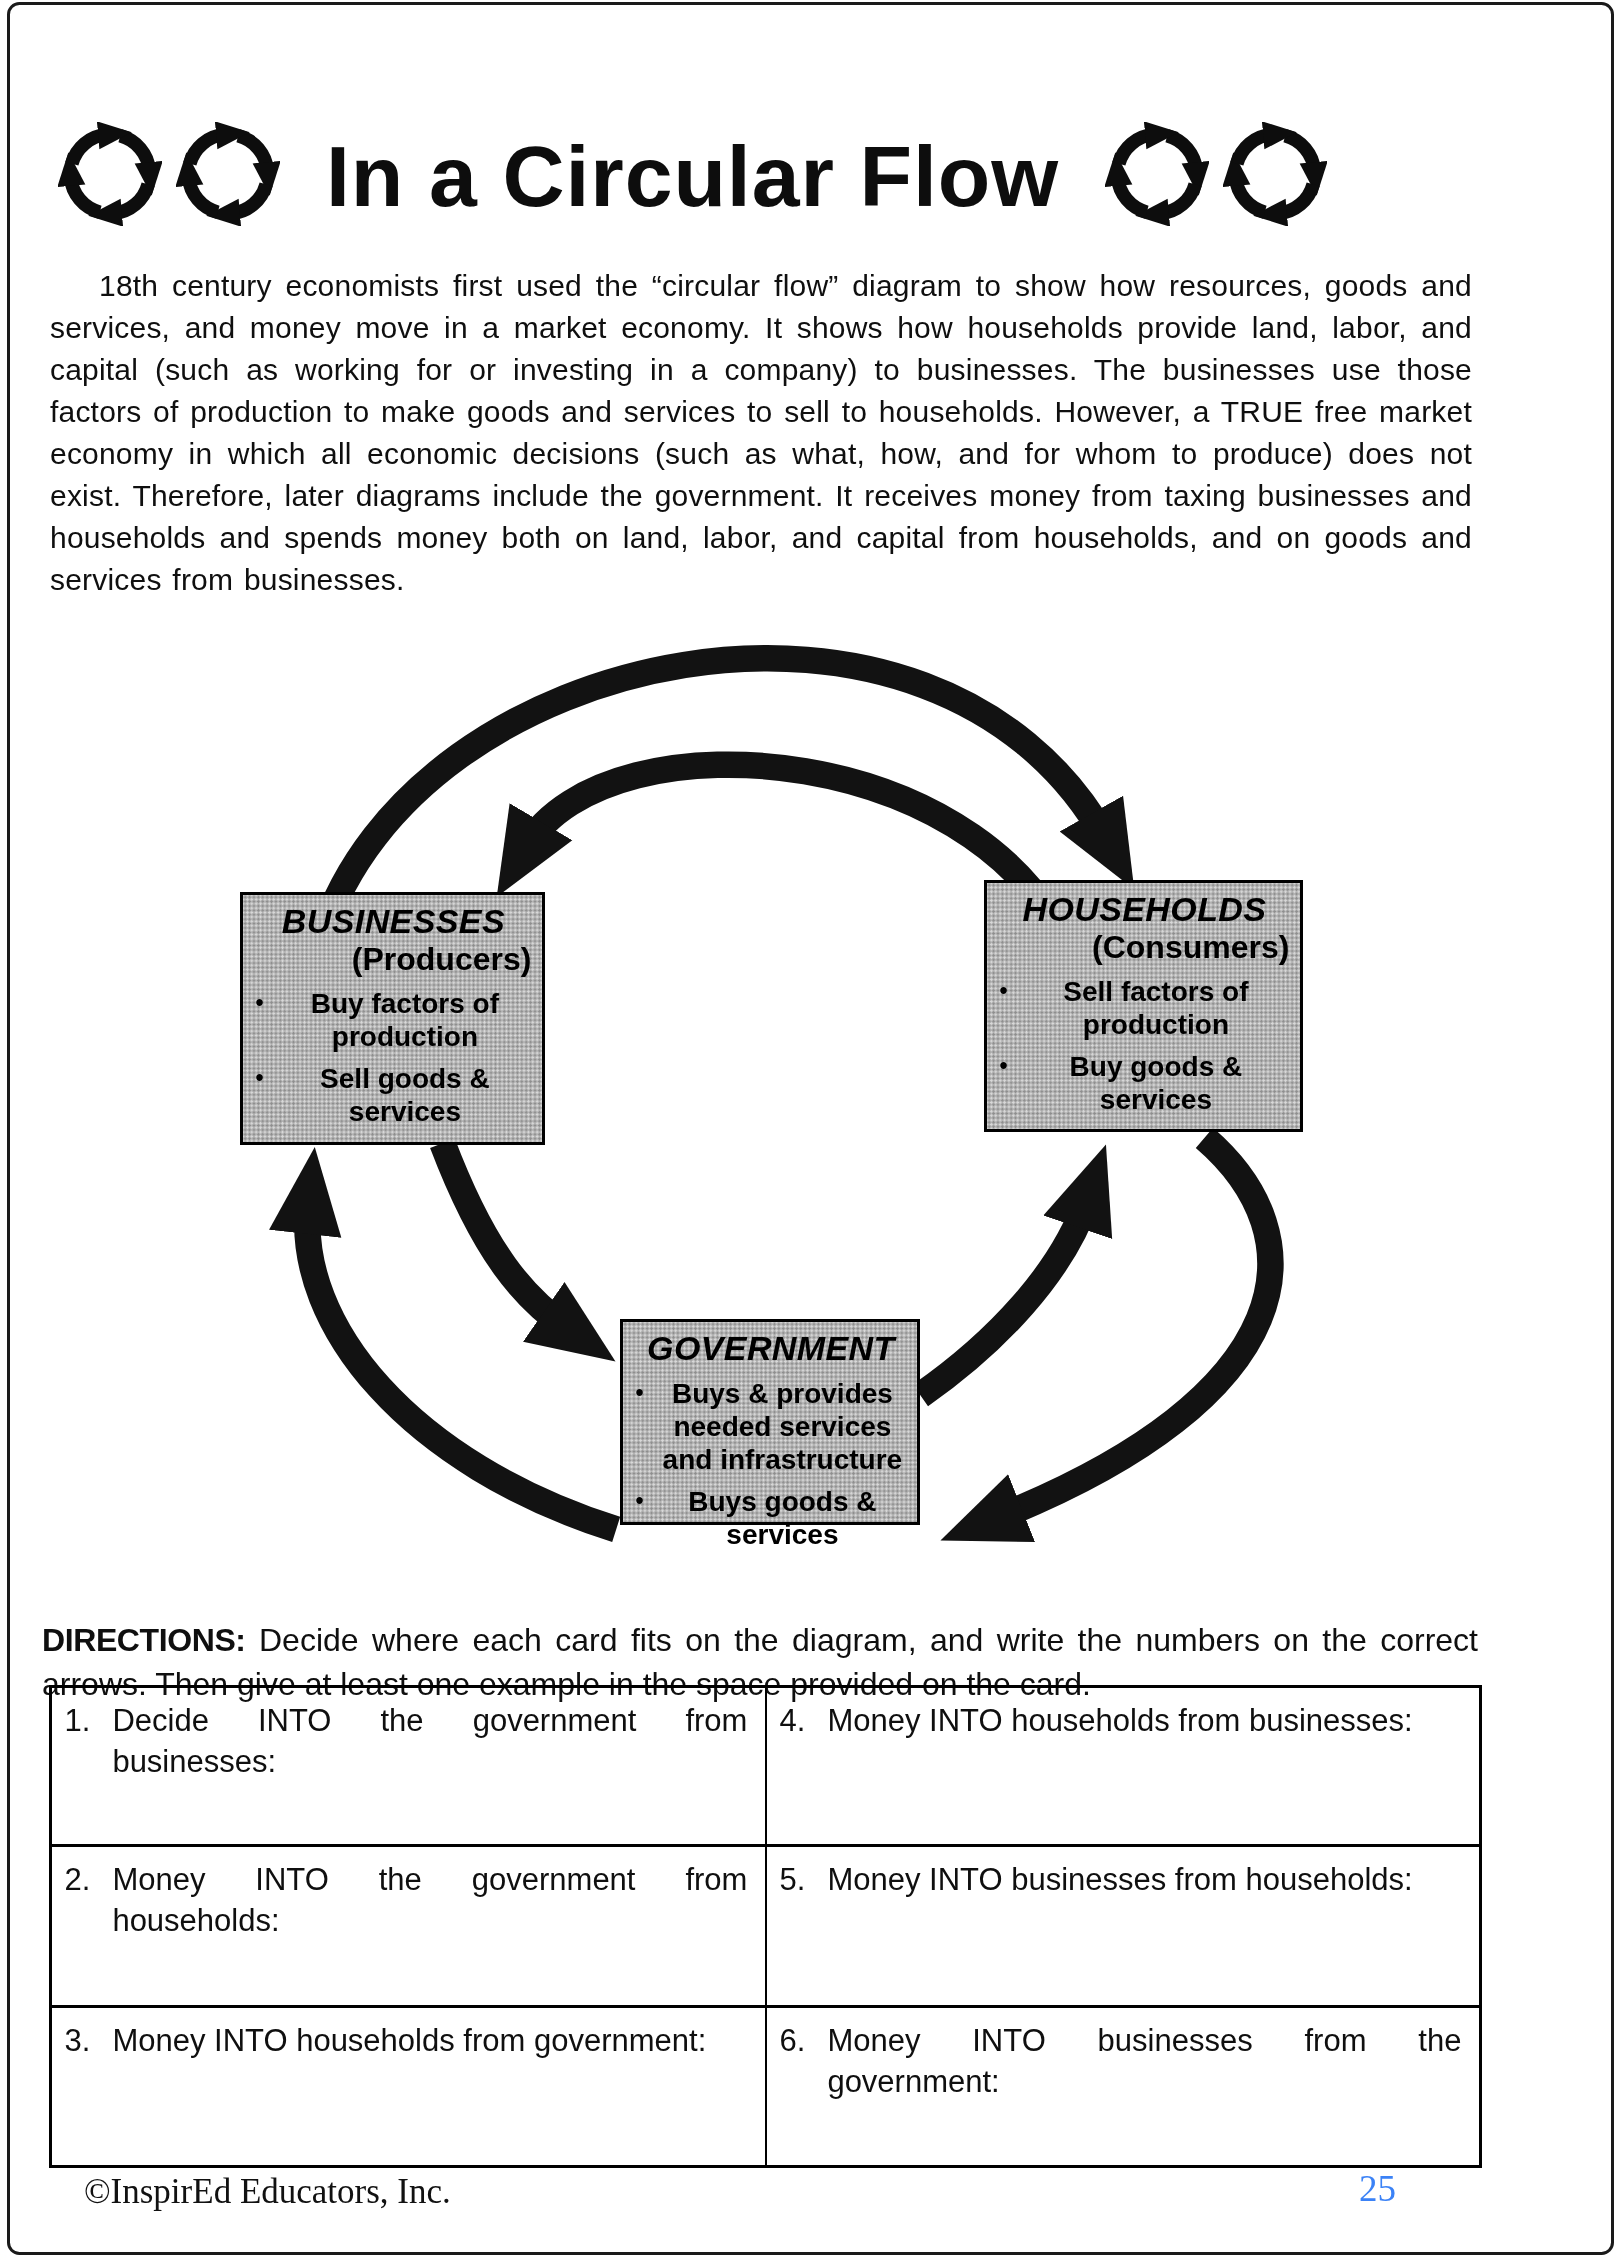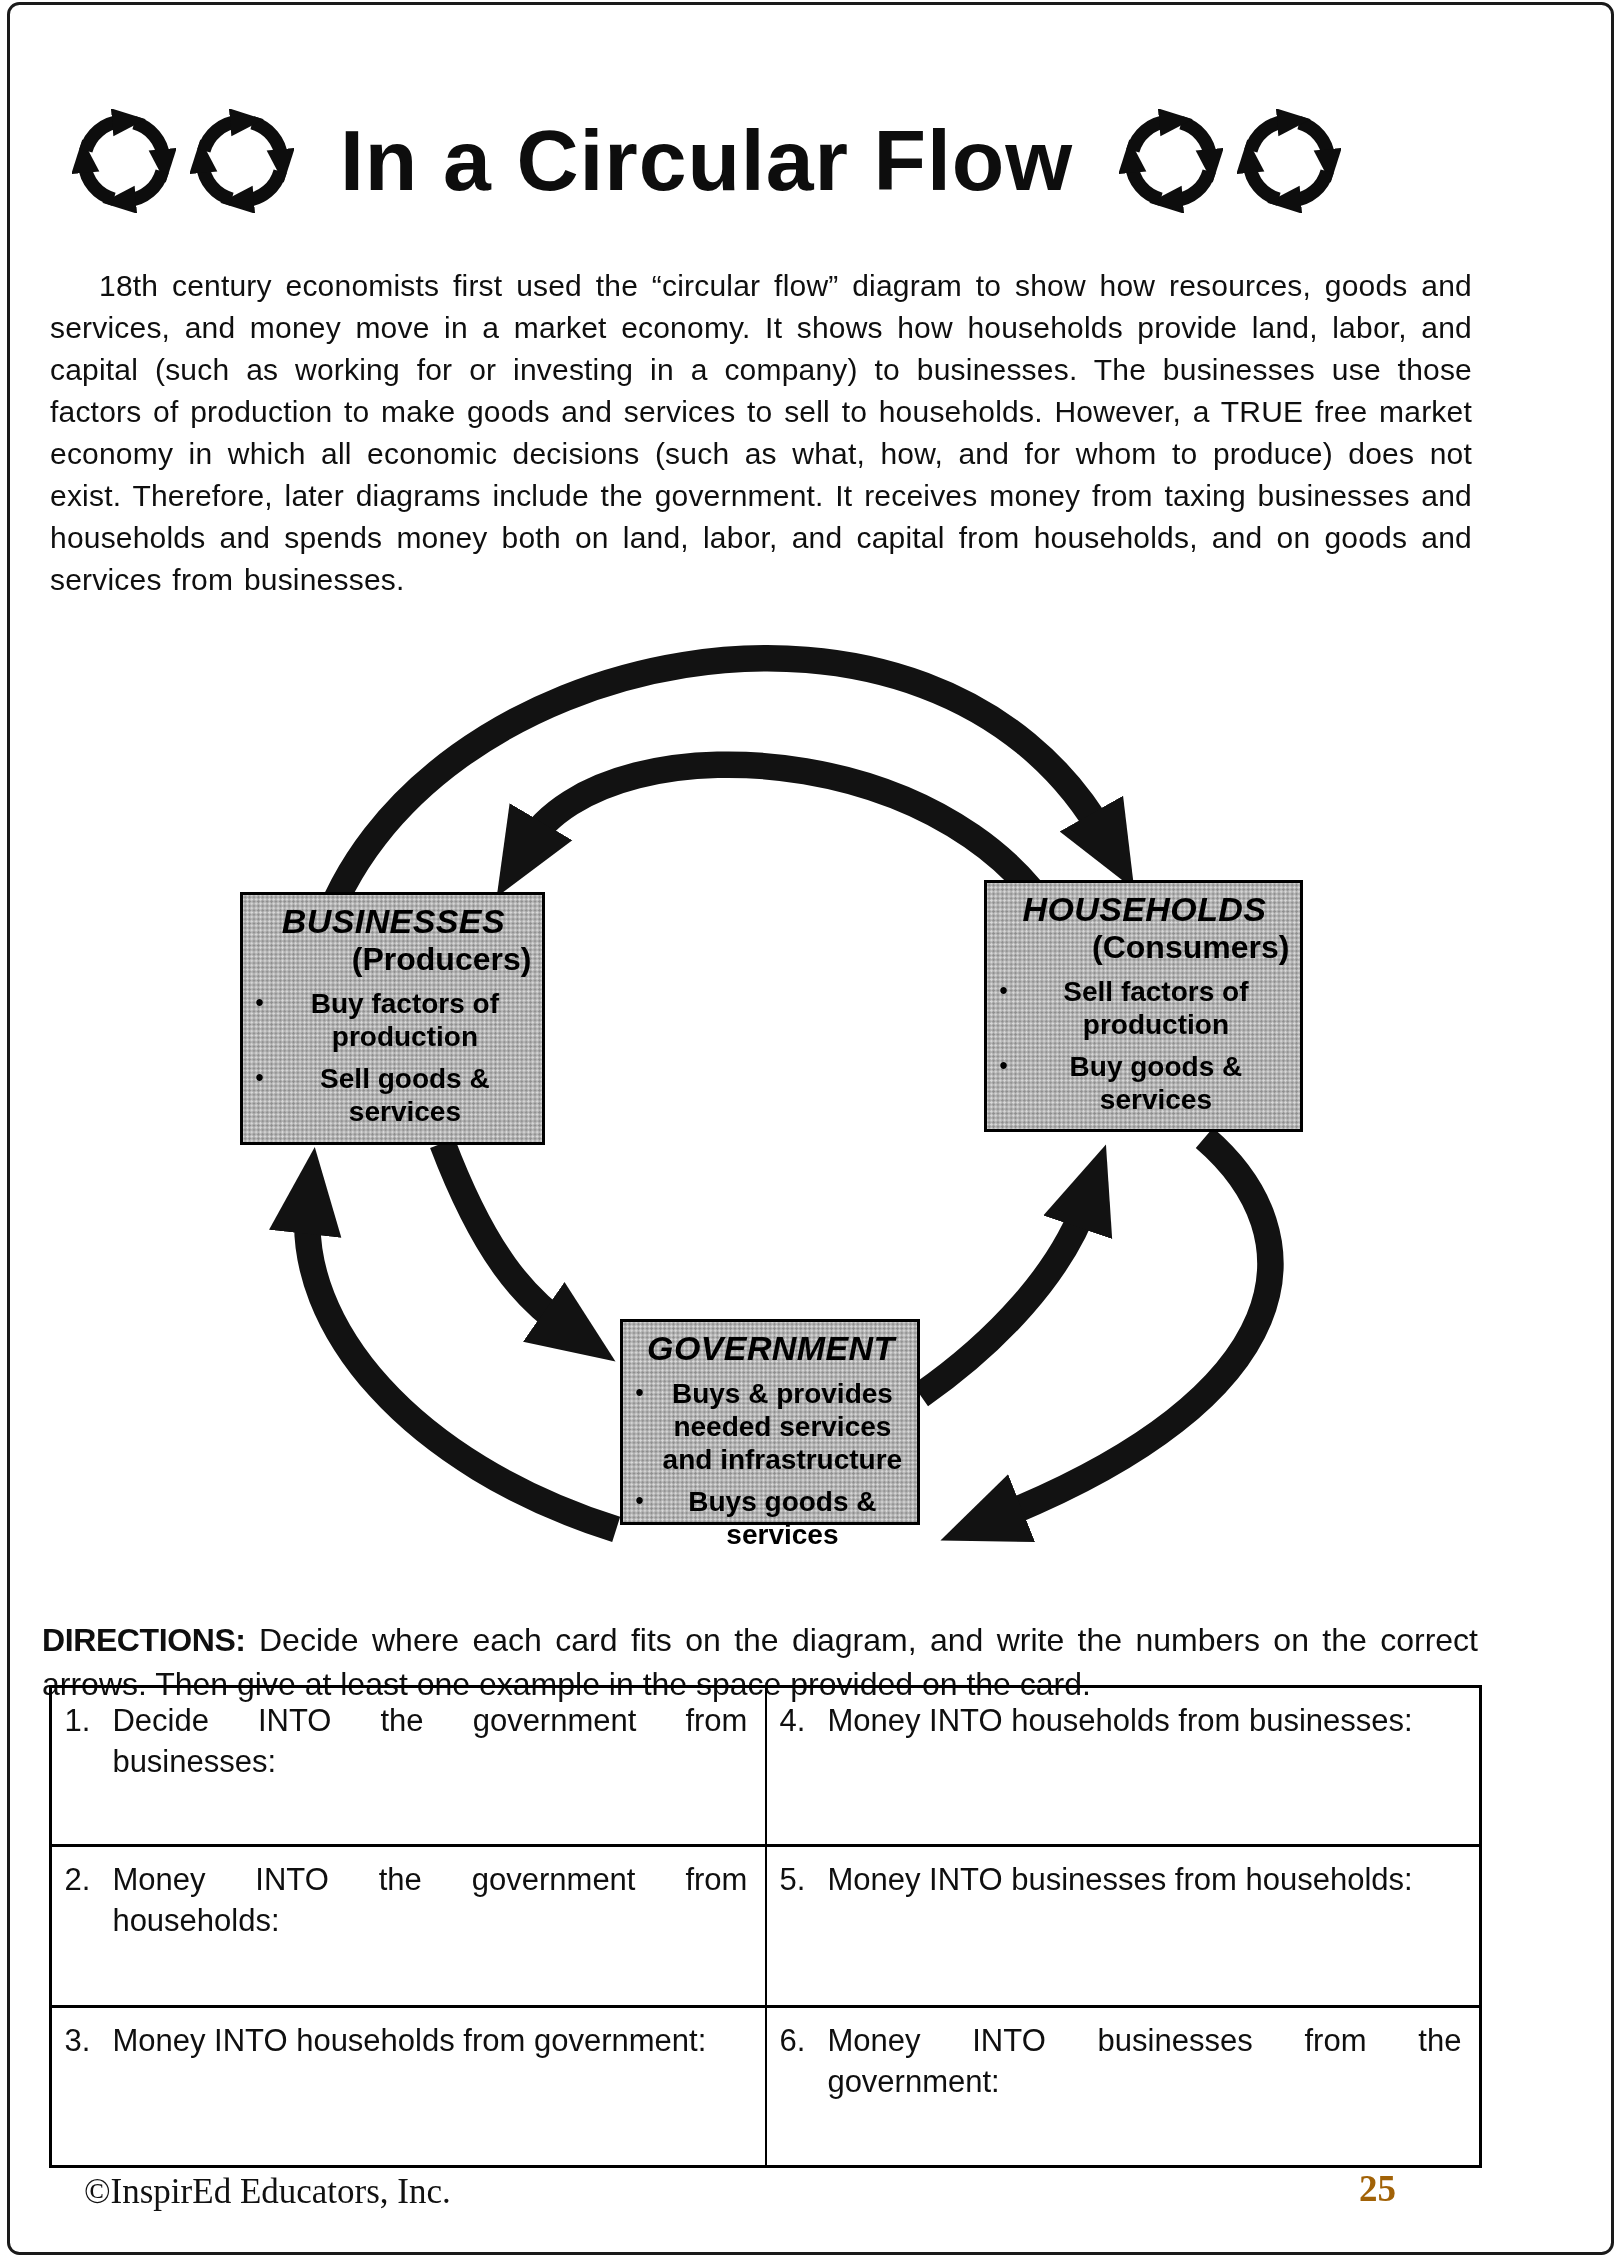--- a/index.html
+++ b/index.html
@@ -6,22 +6,22 @@
   body{
     position:relative;width:1621px;height:2258px;
     font-family:"Liberation Sans",sans-serif;color:#121212;overflow:hidden;
   }
   .sheet-border{
     position:absolute;left:7px;top:1.8px;right:7px;bottom:3.5px;
     border:3.5px solid #1a1a1a;border-radius:12.4px;pointer-events:none;
   }
   
   .title-row{
-    position:absolute;left:72px;top:95px;width:1412px;height:131px;
-    display:flex;align-items:center;gap:14px;
+    position:absolute;left:58px;top:95px;width:1412px;height:131px;
+    display:flex;align-items:flex-end;gap:14px;
   }
   .cycle-icon{width:104px;height:104px;flex:0 0 auto;}
   .page-title{
     font-size:86px;font-weight:bold;letter-spacing:0.9px;white-space:nowrap;
     margin:0 32px;color:#0d0d0d;
   }
   
   .intro{
     position:absolute;left:50px;top:235px;width:1422px;
     font-size:30px;line-height:42px;text-align:justify;text-indent:49px;
@@ -67,21 +67,21 @@
   .card.rowline{border-bottom:3.5px solid #000;}
   .card-num{flex:0 0 41px;}
   .card-text{flex:1;text-align:justify;}
   
   .footer-left{
     position:absolute;left:84px;top:2172px;
     font-family:"Liberation Serif",serif;font-size:35px;color:#111;
   }
   .footer-page{
     position:absolute;left:1359px;top:2167px;
-    font-family:"Liberation Serif",serif;font-size:37px;color:#a16207;font-weight:bold;
+    font-family:"Liberation Serif",serif;font-size:37px;color:#3b82f6;
   }
   .hidden-defs{position:absolute;width:0;height:0;overflow:hidden;}
 </style>
 </head>
 <body>
 
 <svg class="hidden-defs" aria-hidden="true">
   <defs>
     <marker id="ah" viewBox="0 0 12 10" refX="4" refY="5" markerWidth="3.3" markerHeight="3.1" orient="auto">
       <path d="M0 0 L12 5 L0 10 Z" fill="#121212"></path>

